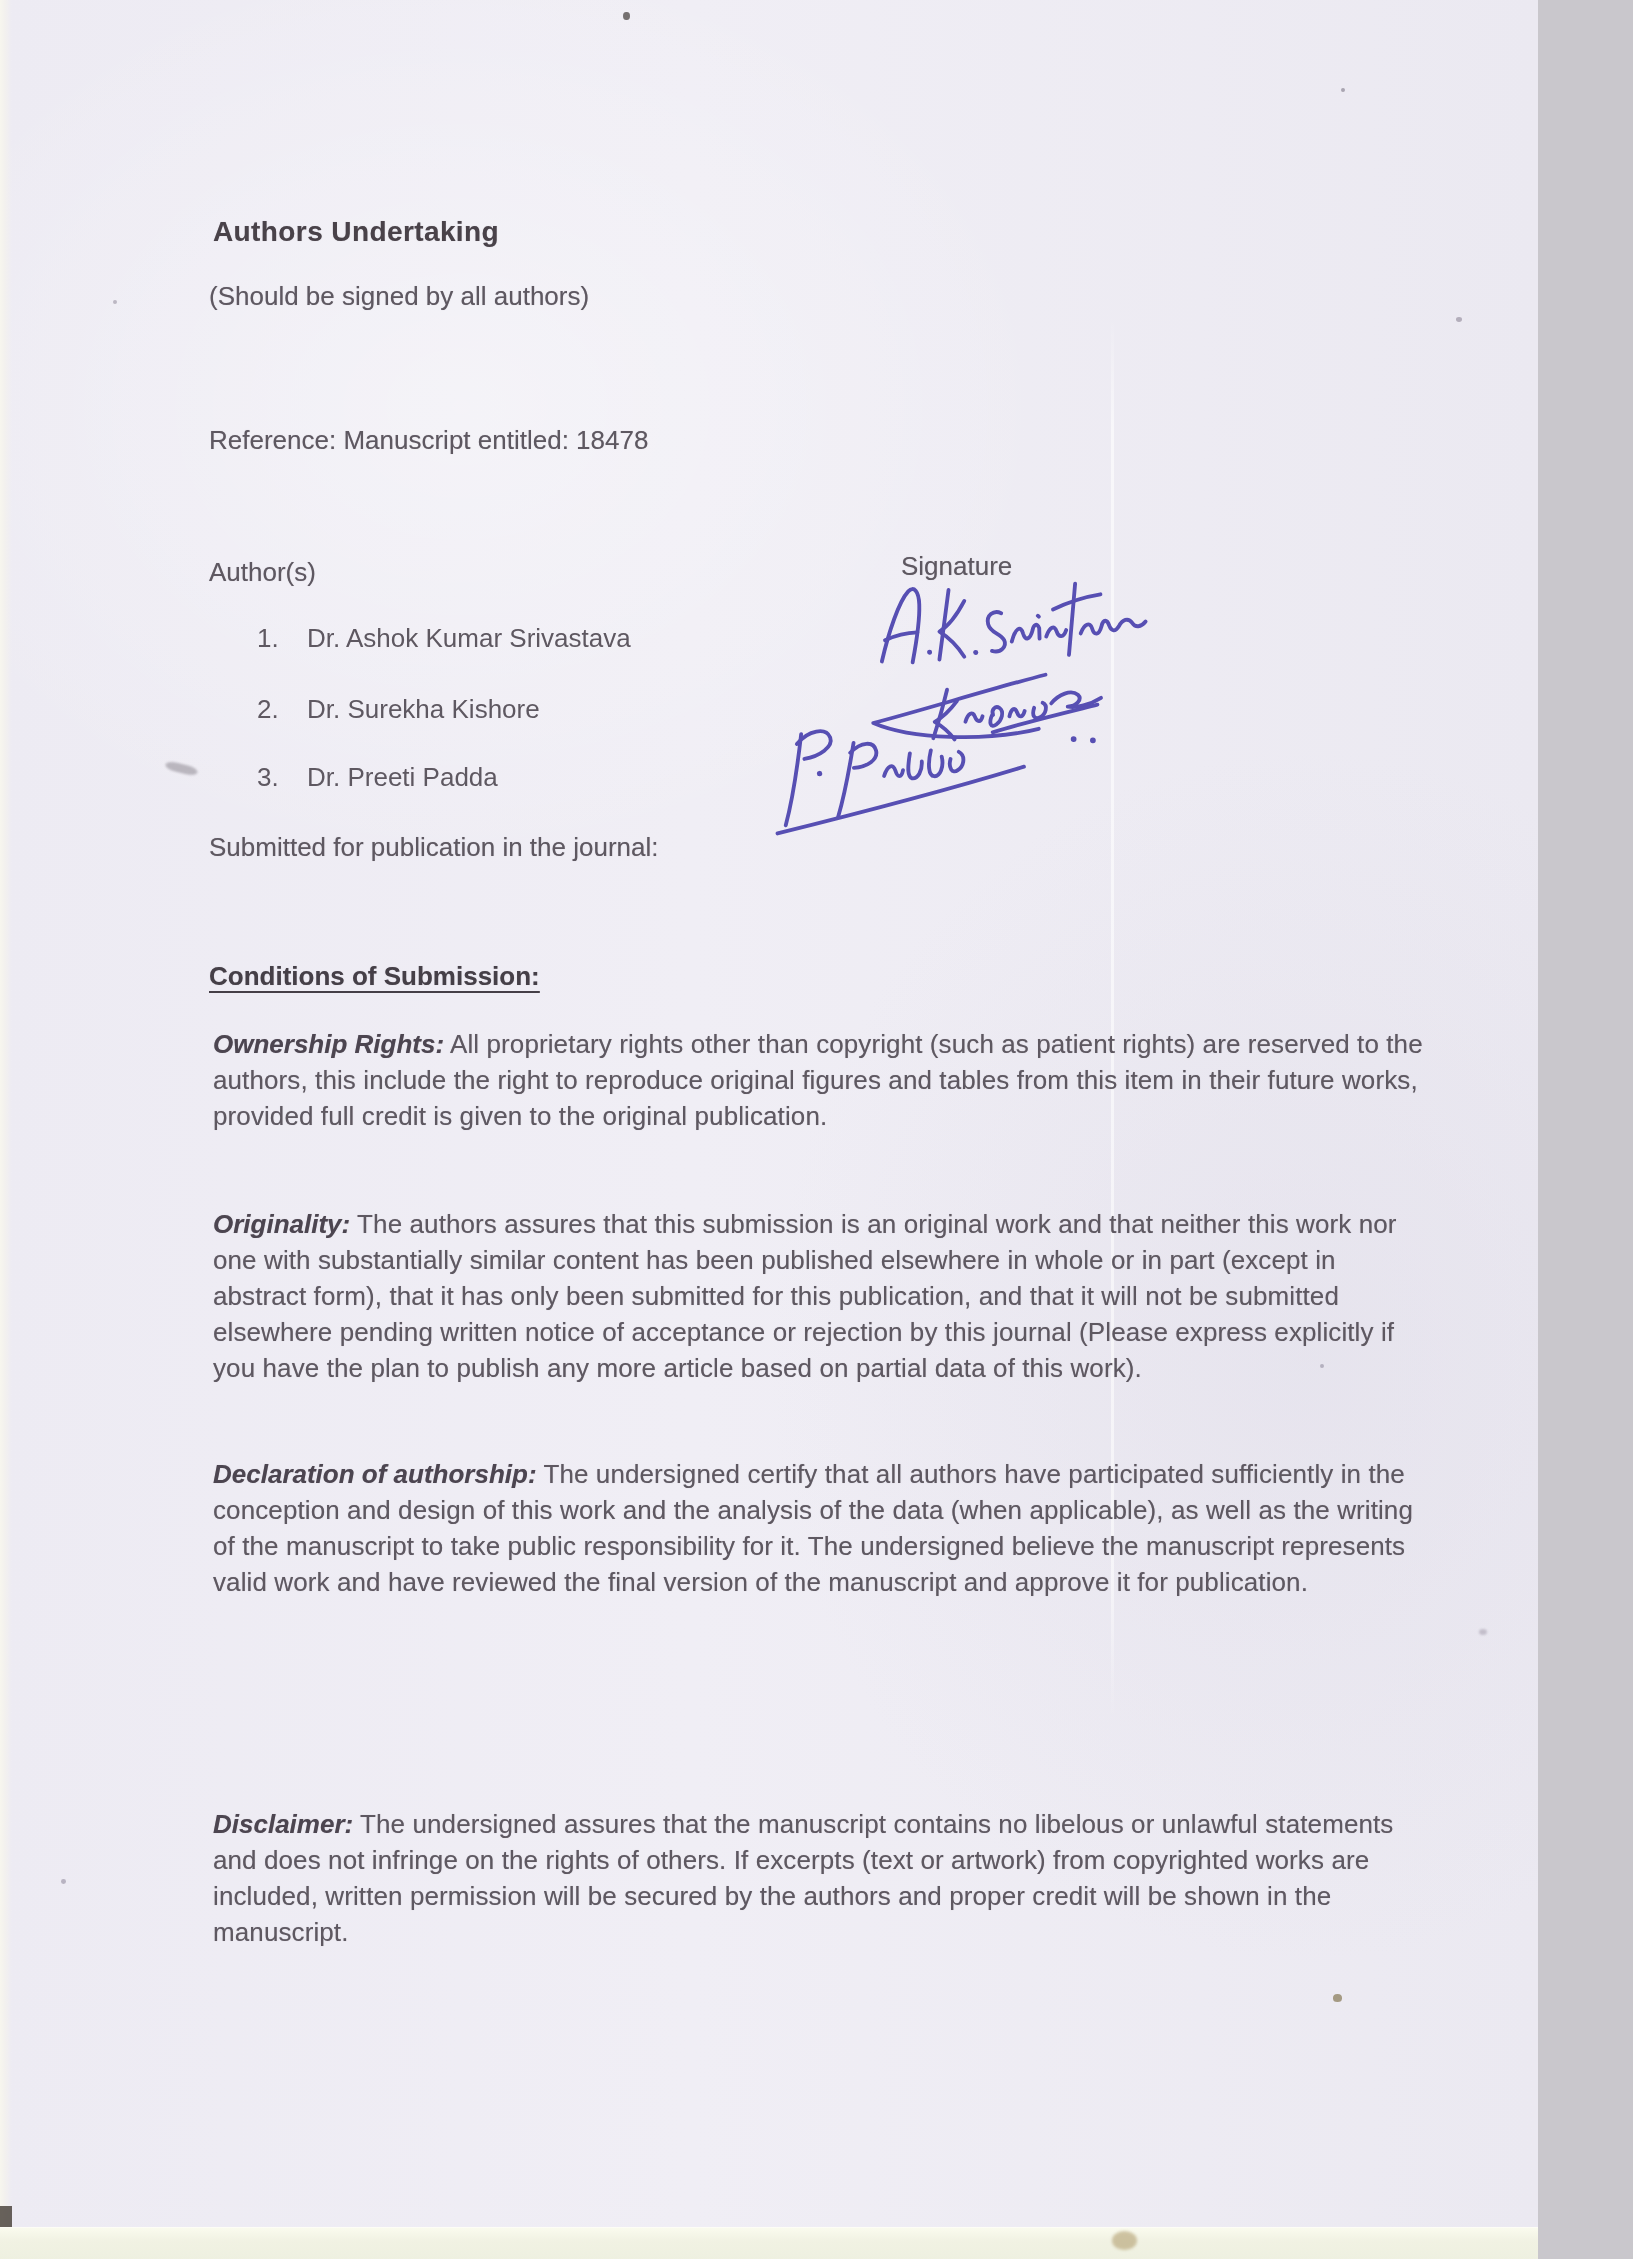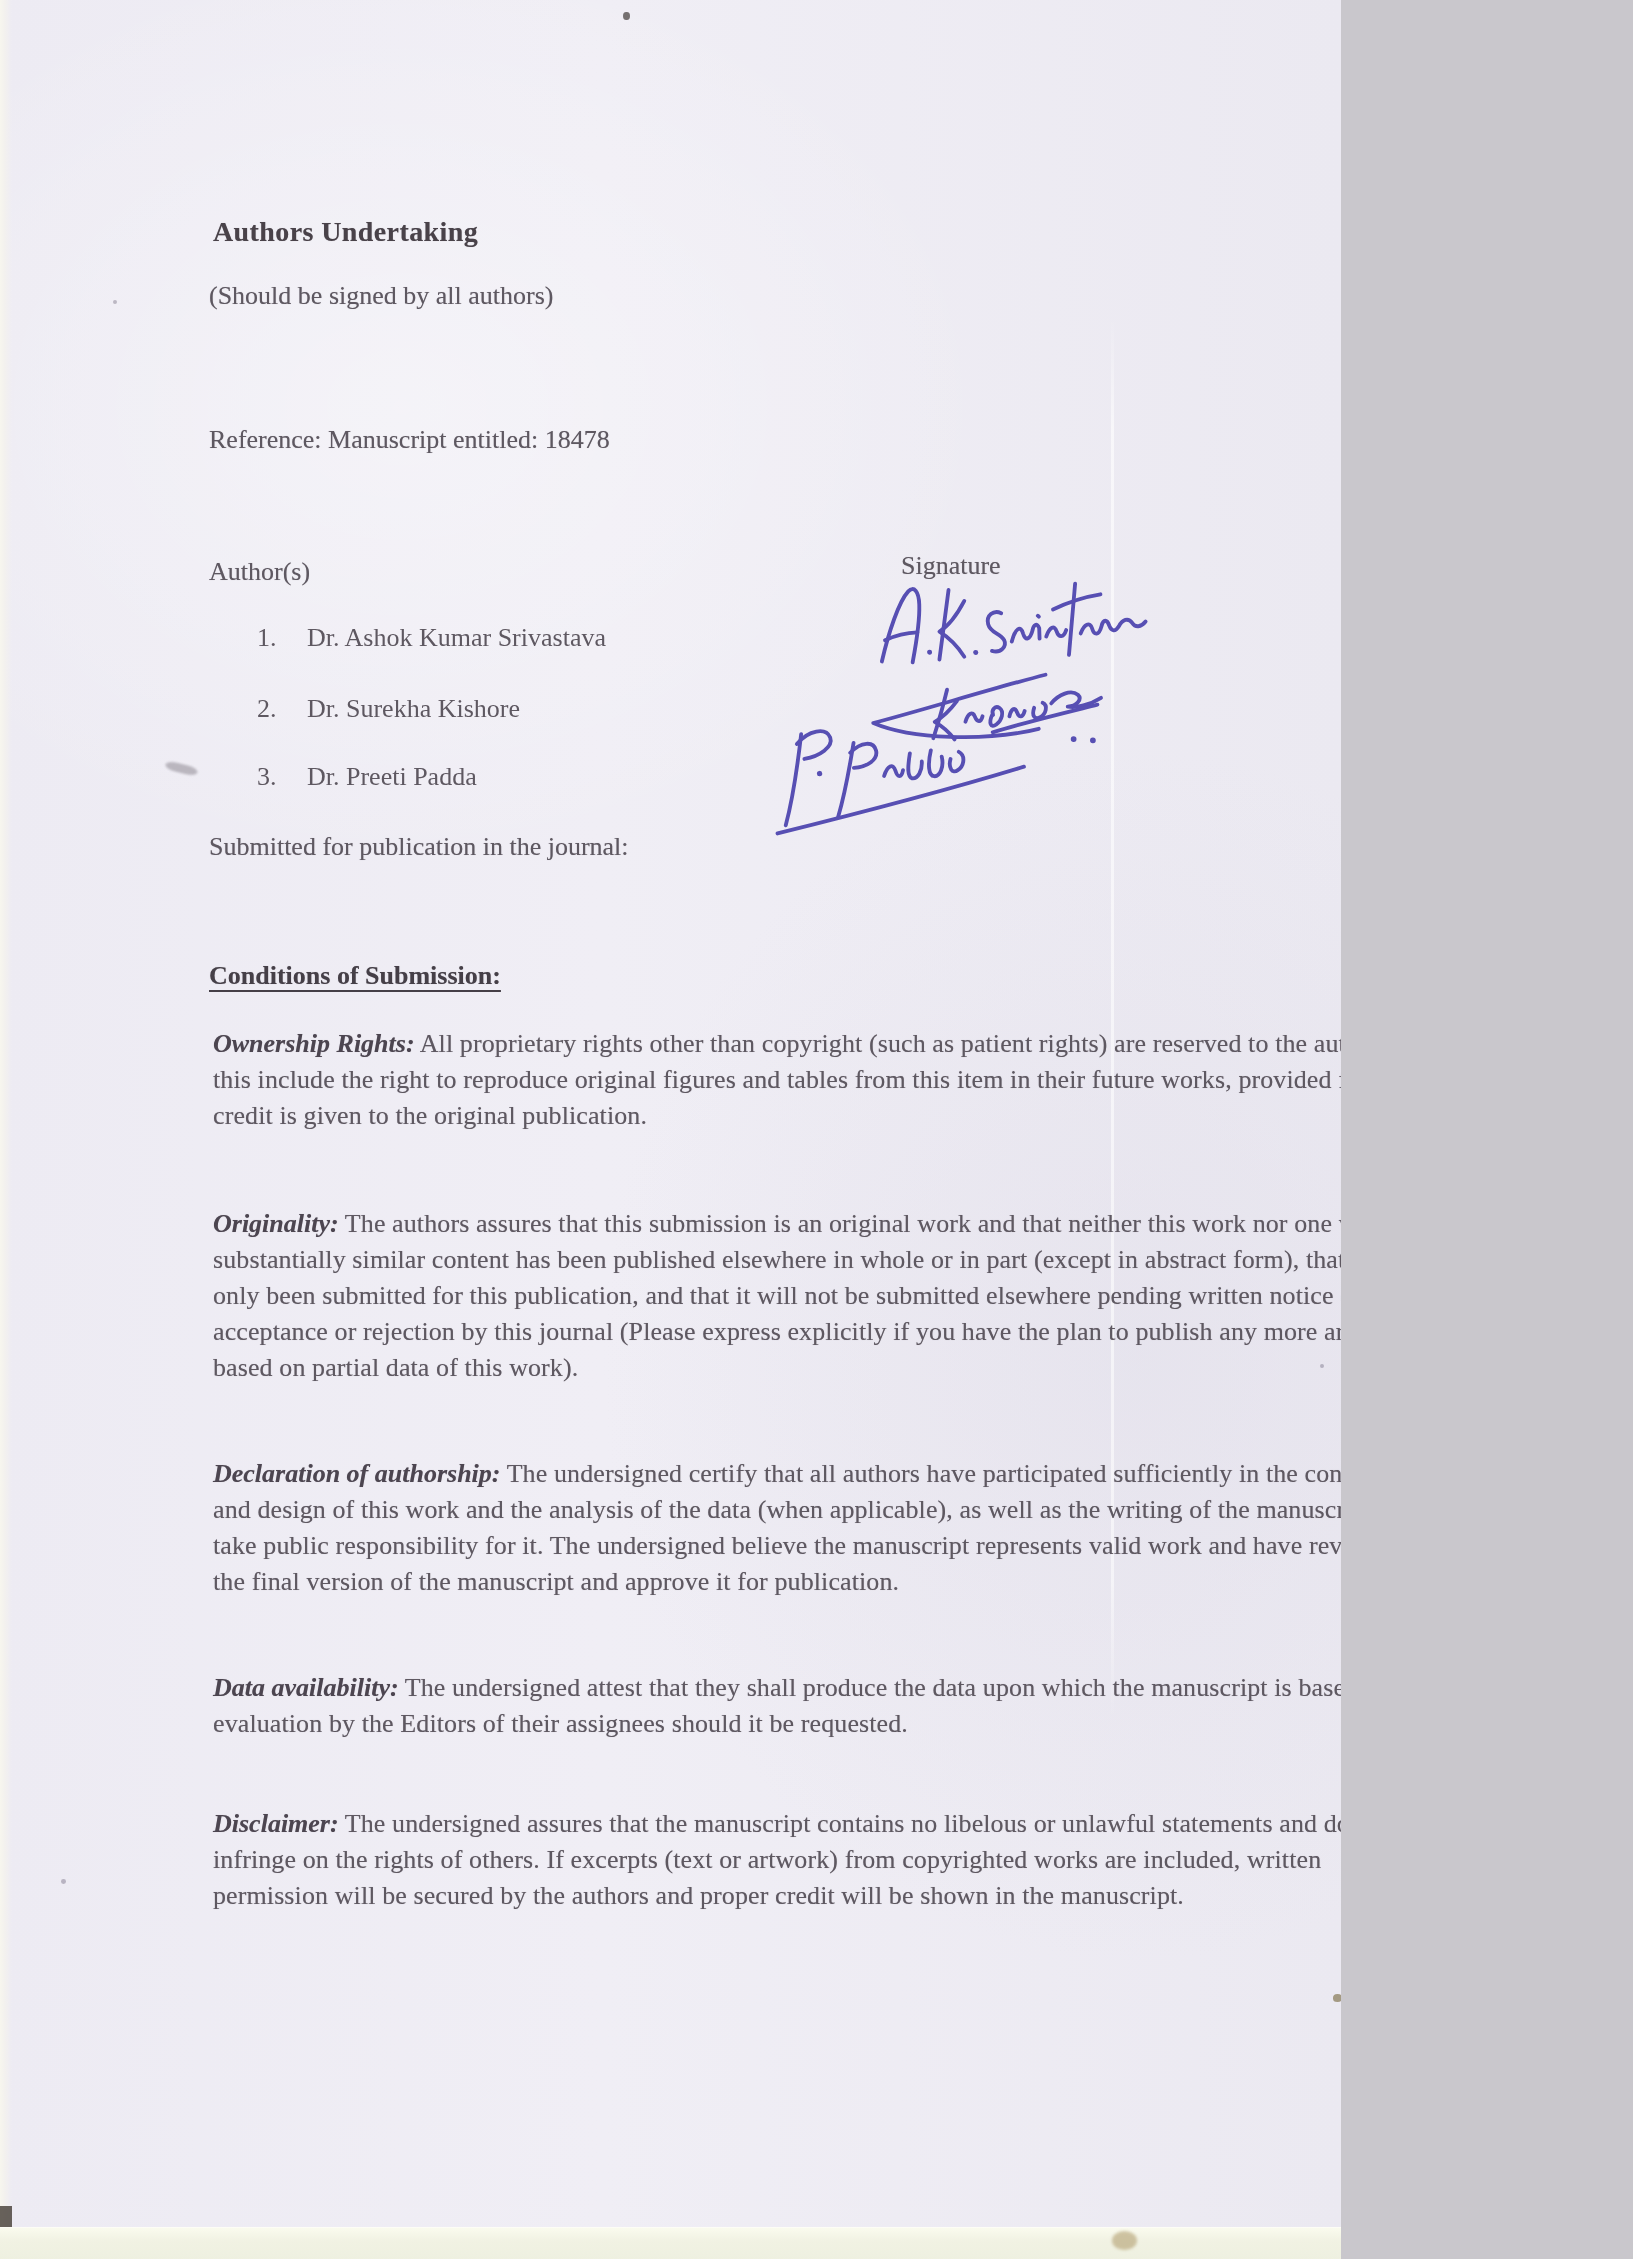--- a/index.html
+++ b/index.html
@@ -2,26 +2,25 @@
 <html><head>
 <meta charset="utf-8">
 <style>
   html,body{margin:0;padding:0;}
   body{
     width:1633px;height:2260px;
     font-family:"Liberation Sans","DejaVu Sans",sans-serif;
     background:#c9c7cc;
   }
   .scan{
-    position:relative;width:1341px;height:2260px;overflow:hidden;
+    position:relative;width:1538px;height:2260px;overflow:hidden;
     background:
       radial-gradient(ellipse 865px 672px at 30% 18%, rgba(255,255,255,0.35), rgba(255,255,255,0) 70%),
       radial-gradient(ellipse 769px 865px at 85% 60%, rgba(223,220,232,0.45), rgba(223,220,232,0) 70%),
       linear-gradient(90deg,#edebf3 0%,#f0eef5 45%,#ebe9f1 100%);
-    font-family: Liberation Serif, serif;
   }
   
   .bed-bottom{
     position:absolute;left:0;right:0;bottom:0;height:32px;
     background:linear-gradient(180deg,#fafbee 0%,#f1f2e3 40%,#eef0e0 100%);
     border-top:1.9px solid #fdfdf6;
   }
   .page-edge-left{
     position:absolute;left:0;top:0;bottom:29px;width:11.5px;
     background:linear-gradient(90deg,#f7f6ee 0%,#f3f1ee 40%,rgba(243,241,238,0) 100%);
@@ -121,21 +120,20 @@
   <div class="txt line" style="left:209px;top:832px;">Submitted for publication in the journal:</div>
 
   <div class="txt cond-head" style="left:209px;top:961px;">Conditions of Submission:</div>
 
   <div class="txt para" style="left:213px;top:1026px;"><span class="term">Ownership Rights:</span><span> All proprietary rights other than copyright (such as patient rights) are reserved to the authors, this include the right to reproduce original figures and tables from this item in their future works, provided full credit is given to the original publication.</span></div>
 
   <div class="txt para" style="left:213px;top:1206px;"><span class="term">Originality:</span><span> The authors assures that this submission is an original work and that neither this work nor one with substantially similar content has been published elsewhere in whole or in part (except in abstract form), that it has only been submitted for this publication, and that it will not be submitted elsewhere pending written notice of acceptance or rejection by this journal (Please express explicitly if you have the plan to publish any more article based on partial data of this work).</span></div>
 
   <div class="txt para" style="left:213px;top:1456px;"><span class="term">Declaration of authorship:</span><span> The undersigned certify that all authors have participated sufficiently in the conception and design of this work and the analysis of the data (when applicable), as well as the writing of the manuscript to take public responsibility for it. The undersigned believe the manuscript represents valid work and have reviewed the final version of the manuscript and approve it for publication.</span></div>
 
-  <div class="txt para" style="left:213px;top:1670px;"><span class="term">Data availability:</span><span> The undersigned attest that they shall produce the data upon which the manuscript is based for evaluation by the Editors of their assignees should it be requested.</span></div>
 
   <div class="txt para" style="left:213px;top:1806px;"><span class="term">Disclaimer:</span><span> The undersigned assures that the manuscript contains no libelous or unlawful statements and does not infringe on the rights of others. If excerpts (text or artwork) from copyrighted works are included, written permission will be secured by the authors and proper credit will be shown in the manuscript.</span></div>
 
   <div class="speck" style="left:623px;top:11.5px;width:6.7px;height:8.6px;background:#56504f;opacity:.8;"></div>
   <div class="speck" style="left:1341px;top:88px;width:3.8px;height:3.8px;background:#8d8796;opacity:.7;"></div>
   <div class="speck" style="left:1456px;top:317px;width:5.8px;height:4.8px;background:#9b94a4;opacity:.7;"></div>
   <div class="speck" style="left:113px;top:300px;width:3.8px;height:3.8px;background:#9a93a2;opacity:.6;"></div>
   <div class="speck" style="left:165px;top:764px;width:33px;height:8.6px;background:#8f8a93;opacity:.55;border-radius:40%/60%;transform:rotate(14deg);filter:blur(1px);"></div>
   <div class="speck" style="left:1320px;top:1364px;width:3.8px;height:3.8px;background:#938da0;opacity:.6;"></div>
   <div class="speck" style="left:1479px;top:1629px;width:7.7px;height:5.8px;background:#aaa3b2;opacity:.6;filter:blur(1px);"></div>

